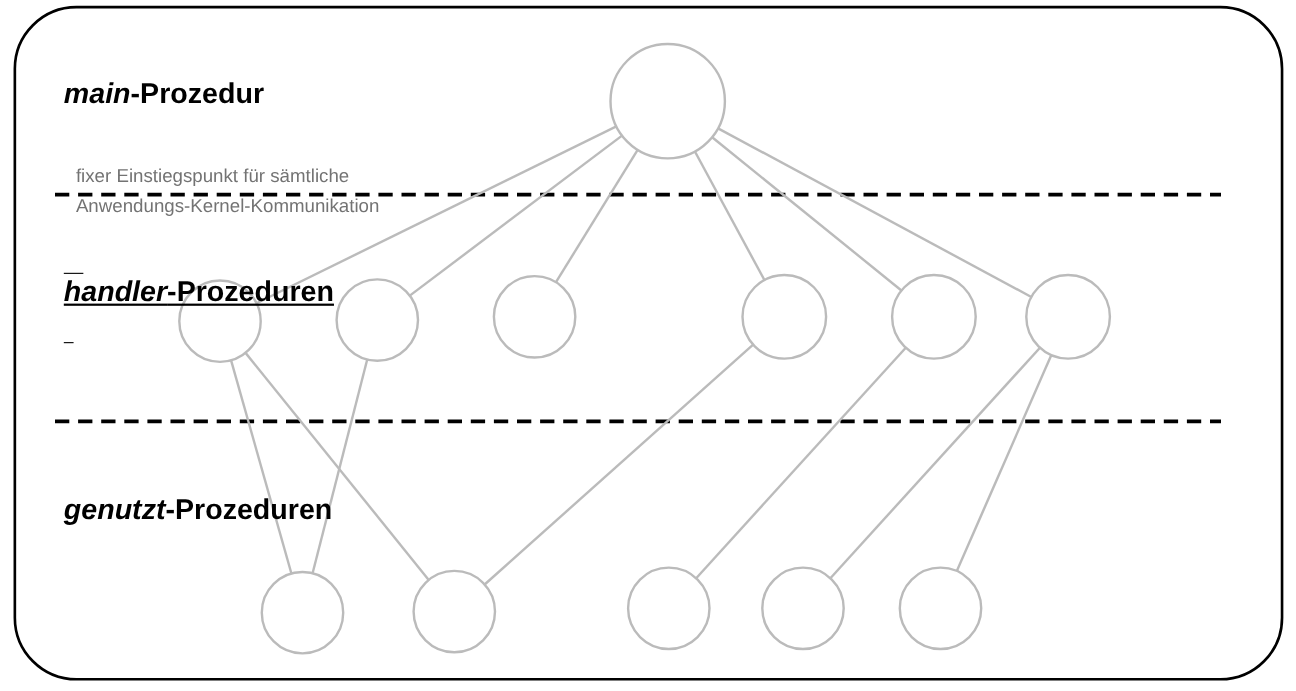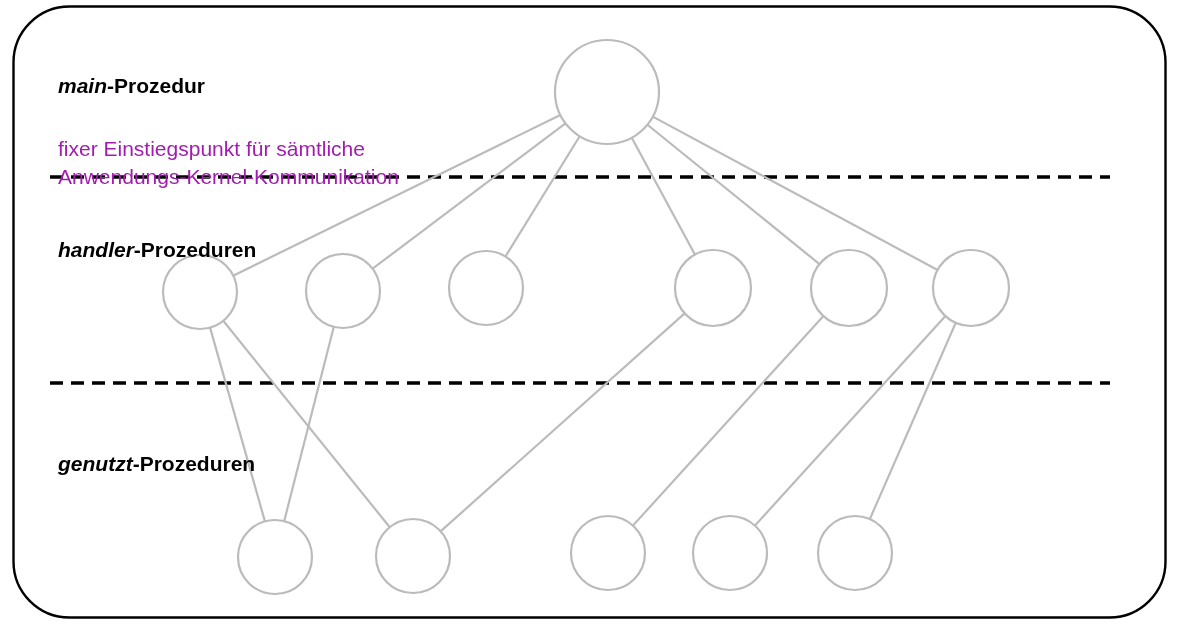--- a/index.html
+++ b/index.html
@@ -21,40 +21,40 @@
     top: 0;
     width: 1178px;
     height: 628px;
   }
   .text-block {
     position: absolute;
     z-index: 3;
     white-space: pre;
   }
   .band-heading {
-    font-size: 21px;
+    font-size: 26px;
     font-weight: bold;
     color: #000000;
     line-height: 27px;
     margin: 0;
     white-space: pre;
   }
   .band-heading .term {
     font-style: italic;
   }
   .band-desc {
-    font-size: 21px;
+    font-size: 17px;
     font-weight: normal;
-    color: #a21caf;
+    color: #737373;
     line-height: 28px;
-    margin: 0;
+    margin: 11px;
     white-space: pre-line;
   }
   #block-main  { left: 58px; top: 36px; }
-  #block-handler { left: 58px; top: 200px; }
+  #block-handler { left: 58px; top: 216px; text-decoration: underline; }
   #block-utility { left: 58px; top: 414px; }
 </style>
 </head>
 <body>
 
 <div id="canvas">
 
   <svg id="graph-svg" viewBox="0 0 1178 628">
     <g id="container-border-group">
       <rect id="container-border-rect" x="13.5" y="6.5" width="1152" height="611" rx="56" ry="56" fill="none" stroke="#000000" stroke-width="2.4"></rect>

